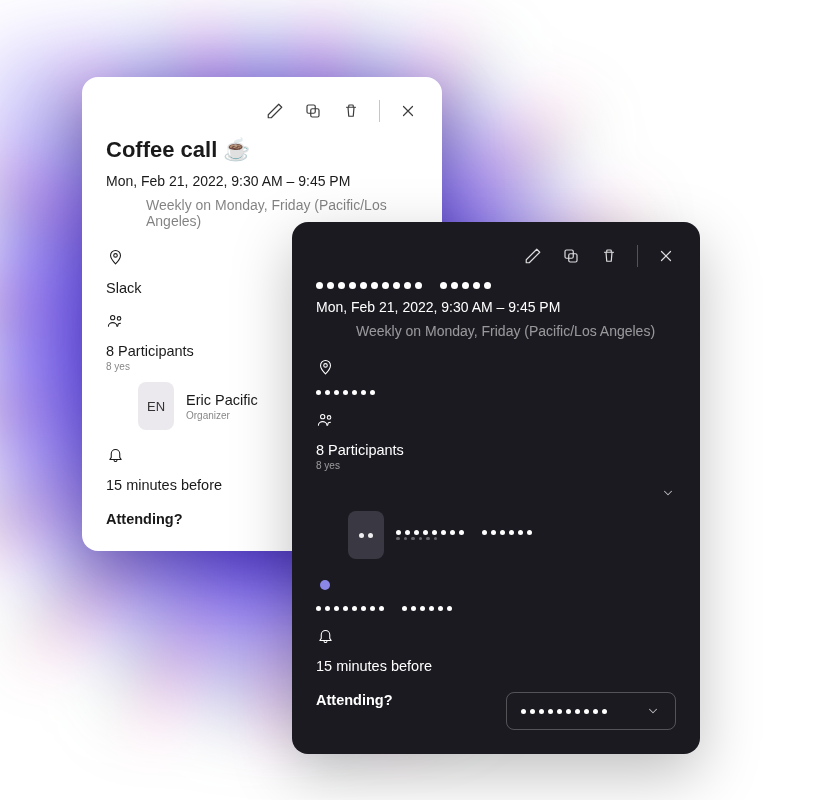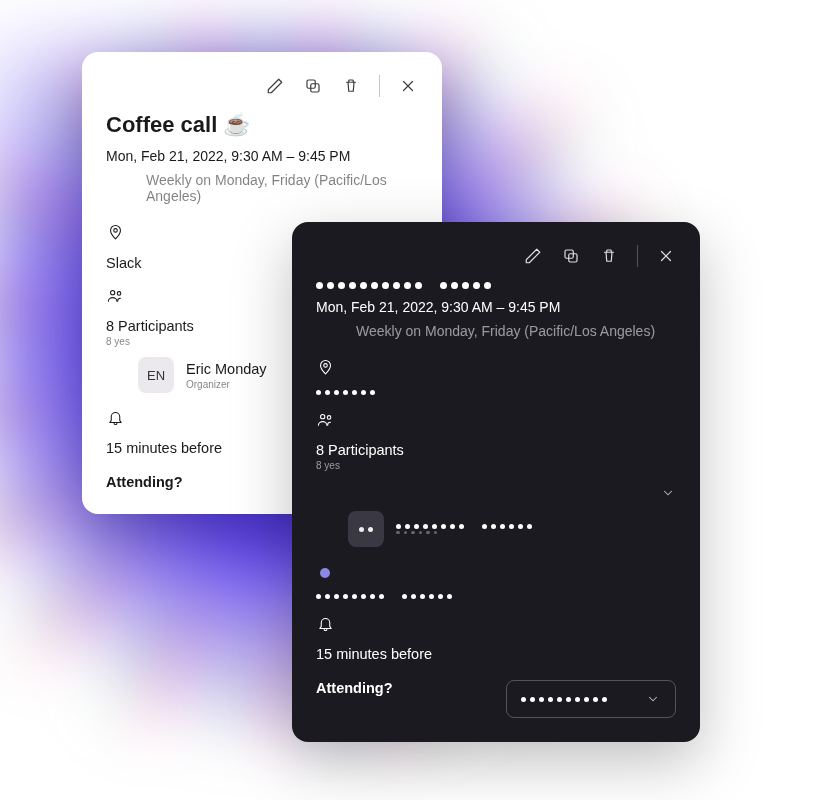--- a/index.html
+++ b/index.html
@@ -40,21 +40,21 @@
       filter: blur(1px);
     }
     .card {
       position: absolute;
       border-radius: 16px;
       box-shadow: 0 20px 60px rgba(0,0,0,0.25);
       padding: 20px 24px 24px 24px;
     }
     .card-light {
       left: 82px;
-      top: 52px;
+      top: 77px;
       width: 360px;
       background: #ffffff;
       color: #1a1a1a;
       z-index: 1;
     }
     .card-dark {
       left: 292px;
       top: 222px;
       width: 408px;
       background: #1b1a20;
@@ -127,21 +127,21 @@
     .org-row {
       display: flex;
       align-items: center;
       gap: 12px;
       margin-left: 32px;
       margin-top: 10px;
       margin-bottom: 14px;
     }
     .avatar {
       width: 36px;
-      height: 36px;
+      height: 48px;
       border-radius: 8px;
       display: flex;
       align-items: center;
       justify-content: center;
       font-size: 13px;
       font-weight: 500;
     }
     .card-light .avatar { background: #ebe9ee; color: #333; }
     .card-dark .avatar { background: #3a3943; color: #eee; }
     .tag-dot {
@@ -243,21 +243,21 @@
     </span>
     <div class="row-body">
       <div>8 Participants</div>
       <div class="sub">8 yes</div>
     </div>
   </div>
 
   <div class="org-row">
     <div class="avatar">EN</div>
     <div>
-      <div style="font-size:14.5px;">Eric Monday</div>
+      <div style="font-size:14.5px;">Eric Pacific</div>
       <div class="sub">Organizer</div>
     </div>
   </div>
 
 
   <div class="row">
     <span class="row-icon">
       <svg viewBox="0 0 24 24">
           <path d="M6 16V11a6 6 0 0112 0v5l2 3H4l2-3z"></path>
           <path d="M10 20a2 2 0 004 0"></path>

